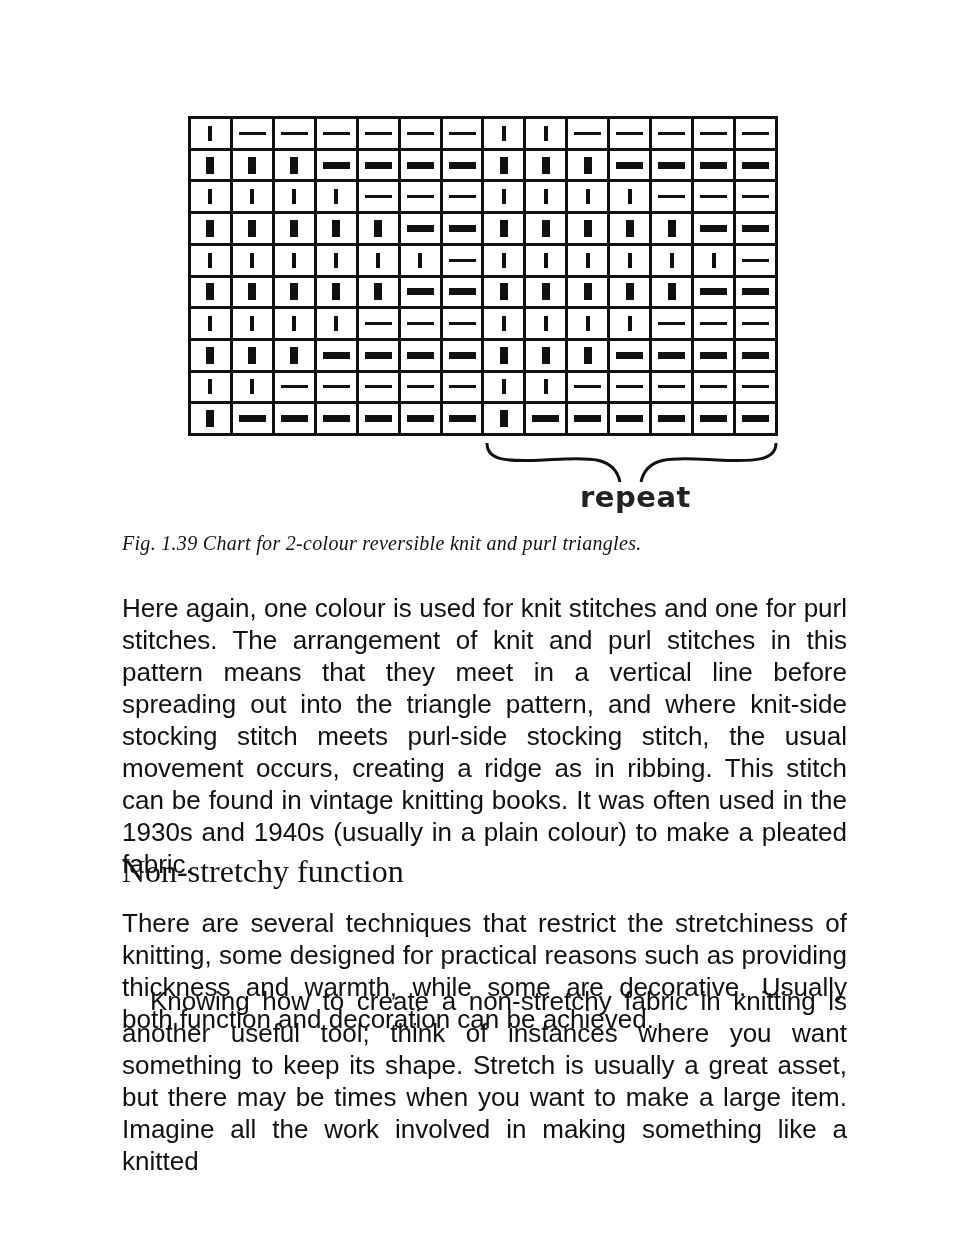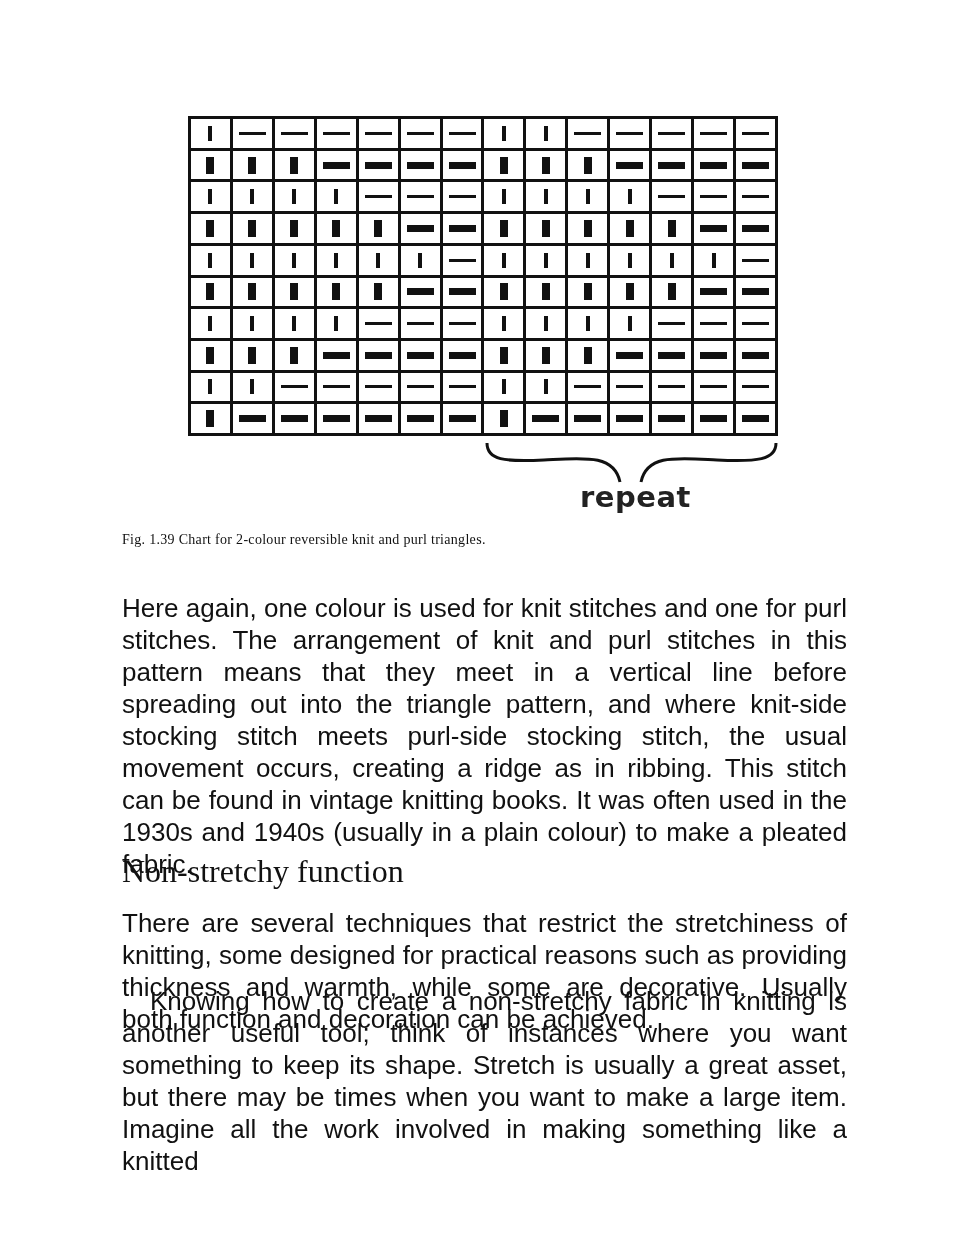--- a/index.html
+++ b/index.html
@@ -26,21 +26,21 @@
 
   .brace { position: absolute; left: 484px; top: 440px; width: 296px; height: 50px; }
   .repeat-label {
     position: absolute; left: 580px; top: 480px;
     font-family: "DejaVu Sans", sans-serif; font-weight: bold; font-size: 29px; color: #222;
     letter-spacing: 0.5px;
   }
 
   .caption {
     position: absolute; left: 122px; top: 532px;
-    font-family: "Liberation Serif", serif; font-size: 14px; letter-spacing: 0.3px;
+    font-family: "Liberation Serif", serif; font-style: italic; font-size: 20px; letter-spacing: 0.3px;
   }
 
   .body-text {
     position: absolute; left: 122px; width: 725px;
     font-family: Liberation Sans, sans-serif; font-size: 26px; line-height: 32px;
     text-align: justify; margin: 0;
   }
   .para1 { top: 592px; }
   .heading {
     position: absolute; left: 122px; top: 853px;

